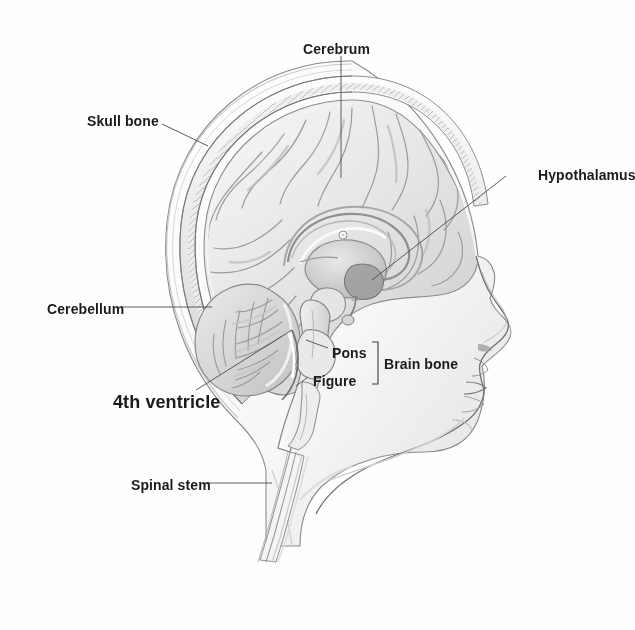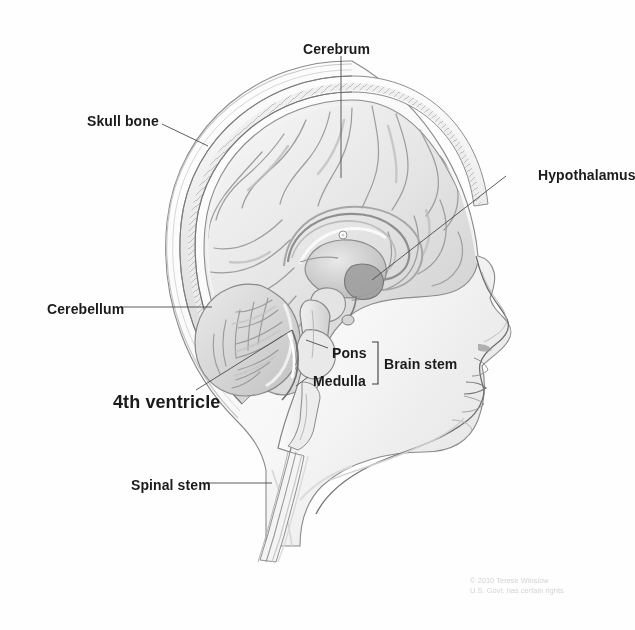--- a/index.html
+++ b/index.html
@@ -403,27 +403,23 @@
     <div class="label" style="left:87px; top:113px;">Skull bone</div>
 
     <div class="label" style="left:511px; top:167px;padding-left:27px;">Hypothalamus</div>
 
     <div class="label" style="left:47px; top:301px;">Cerebellum</div>
 
     <div class="label label-sm" style="left:113px; top:392px;">4th ventricle</div>
 
     <div class="label" style="left:332px; top:345px;">Pons</div>
 
-    <div class="label" style="left:313px; top:373px;">Medulla</div>
-
-    <div class="label" style="left:384px; top:356px;">Brain stem</div>
+    <div class="label" style="left:313px; top:373px;">Figure</div>
+
+    <div class="label" style="left:384px; top:356px;">Brain bone</div>
 
     <div class="label" style="left:131px; top:477px;">Spinal stem</div>
 
-    <div id="copyright">
-      <div>© 2010 Terese Winslow</div>
-      <div>U.S. Govt. has certain rights</div>
-    </div>
 
   </div>
 
 
 </div>
 
 </body></html>

